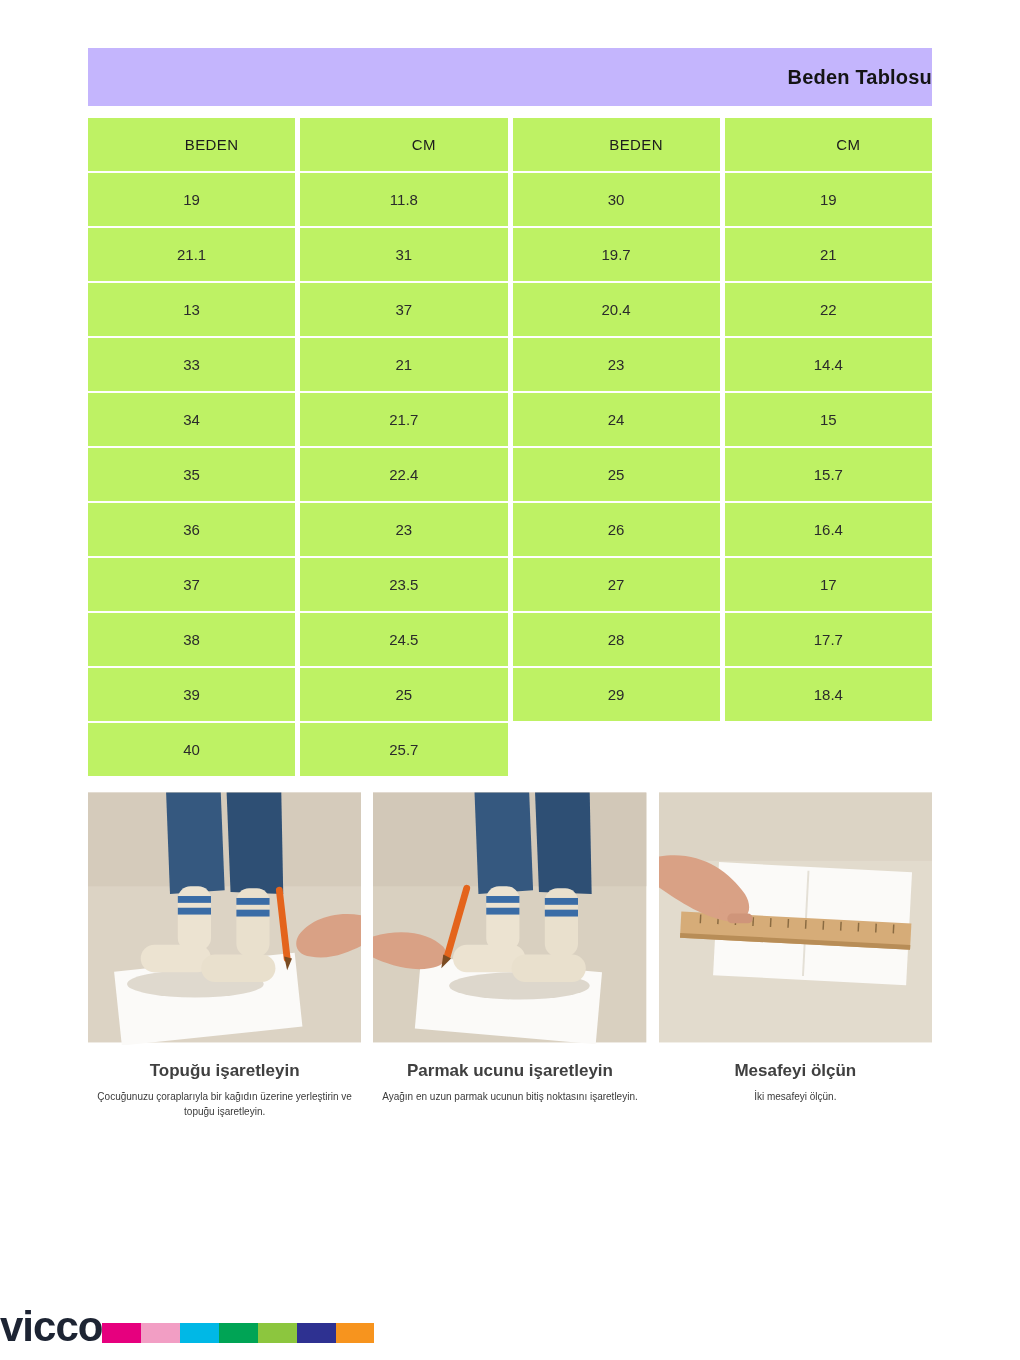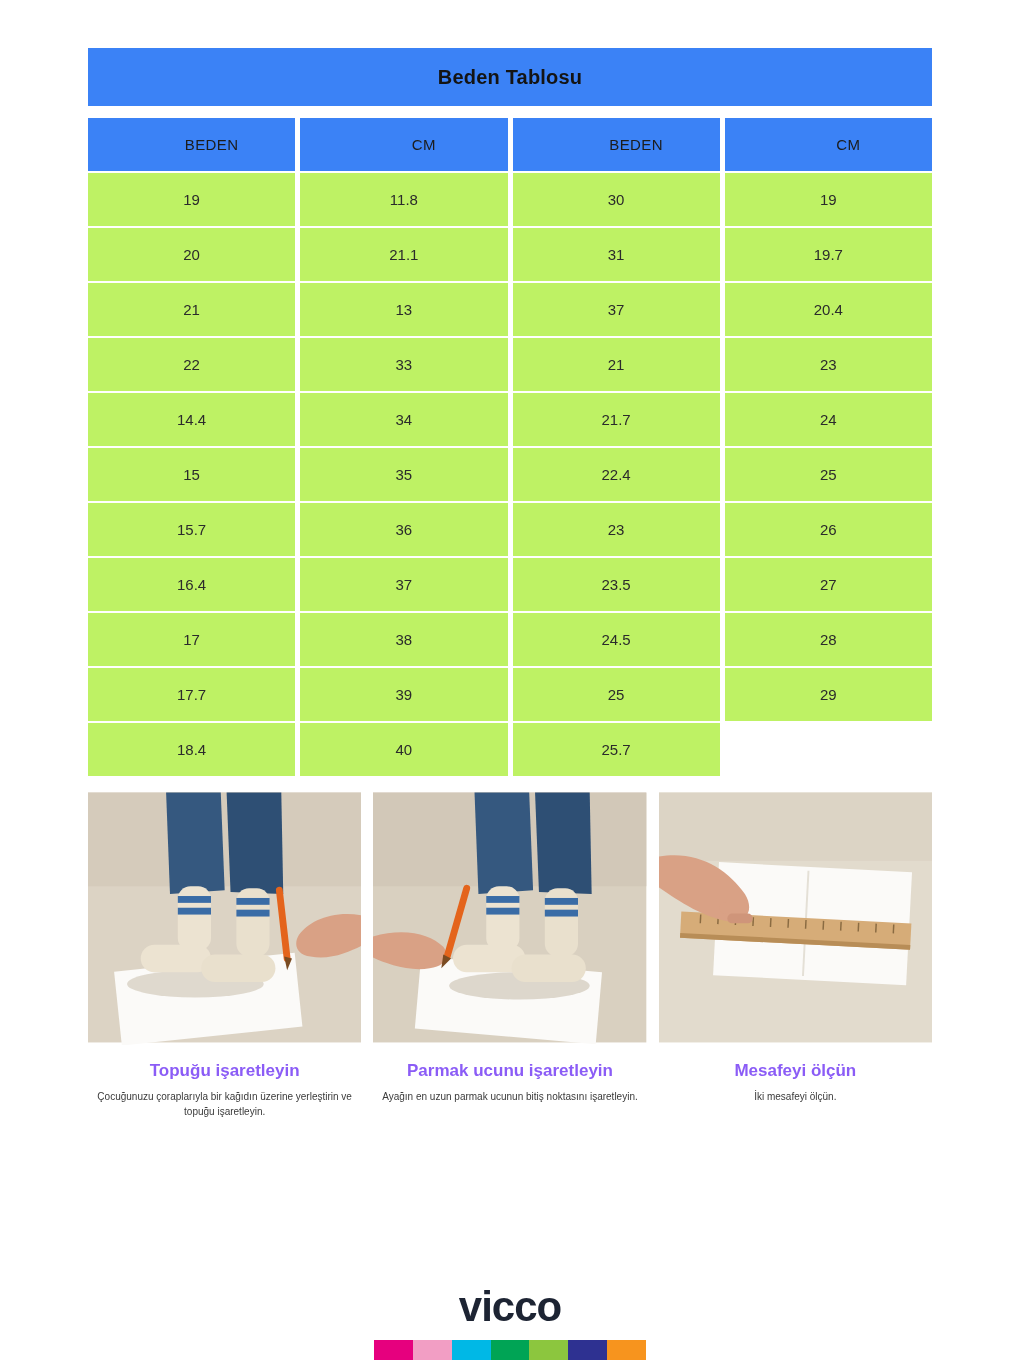--- a/index.html
+++ b/index.html
@@ -10,68 +10,68 @@
     color:#222;
     overflow:hidden;
     position:relative;
   }
   .page {
     width:1020px; height:1360px;
     padding:48px 88px 0;
     display:flex; flex-direction:column;
   }
   .bar-title {
-    background:#3b82f6;
+    background:#c4b5fd;
     height:58px;
-    display:flex; align-items:center; justify-content:center;
+    display:flex; align-items:center; justify-content:flex-end;
     font-weight:bold; font-size:20px; color:#141414;
     letter-spacing:.2px;
   }
   .size-grid {
     margin-top:12px;
     display:grid;
     grid-template-columns:repeat(4, 1fr);
     gap:2px 5px;
   }
   .cell {
     background:#bef264;
     height:53px;
     display:flex; align-items:center; justify-content:center;
     font-size:15px; color:#2b2b2b;
   }
   .cell.header {
-    background:#3b82f6;
+    background:#bef264;
     letter-spacing:.4px;
     color:#1c1c1c;
     padding-left:40px;
   }
   .measure-title { margin-top:44px; }
   .steps {
     margin-top:14px;
     display:flex; gap:12px;
   }
   .step { flex:1; display:flex; flex-direction:column; align-items:center; }
   .photo {
     width:100%; height:255px;
     display:block;
   }
   .step-title {
     margin-top:16px;
-    font-weight:bold; font-size:17px; color:#8b5cf6;
+    font-weight:bold; font-size:17px; color:#404040;
     text-align:left;
   }
   .step-desc {
     margin-top:8px;
     font-size:10px; line-height:1.5; color:#3a3a3a;
     text-align:center;
     max-width:270px;
   }
   .brand {
     position:absolute; left:0; bottom:0; width:1020px;
-    display:flex; flex-direction:column; align-items:center;
+    display:flex; align-items:center;
   }
   .logo {
     font-size:42px; font-weight:bold; letter-spacing:-1px;
     color:#1d2433; line-height:1; margin-bottom:12px;
   }
   .color-bar {
     width:272px; height:20px;
     display:flex;
   }
   .bar-seg { flex:1; height:100%; }
@@ -87,21 +87,20 @@
 
   <div class="size-grid">
       <div class="cell header">BEDEN</div>
       <div class="cell header">CM</div>
       <div class="cell header">BEDEN</div>
       <div class="cell header">CM</div>
       <div class="cell">19</div>
       <div class="cell">11.8</div>
       <div class="cell">30</div>
       <div class="cell">19</div>
-      <div class="cell">20</div>
       <div class="cell">21.1</div>
       <div class="cell">31</div>
       <div class="cell">19.7</div>
       <div class="cell">21</div>
       <div class="cell">13</div>
       <div class="cell">37</div>
       <div class="cell">20.4</div>
       <div class="cell">22</div>
       <div class="cell">33</div>
       <div class="cell">21</div>

